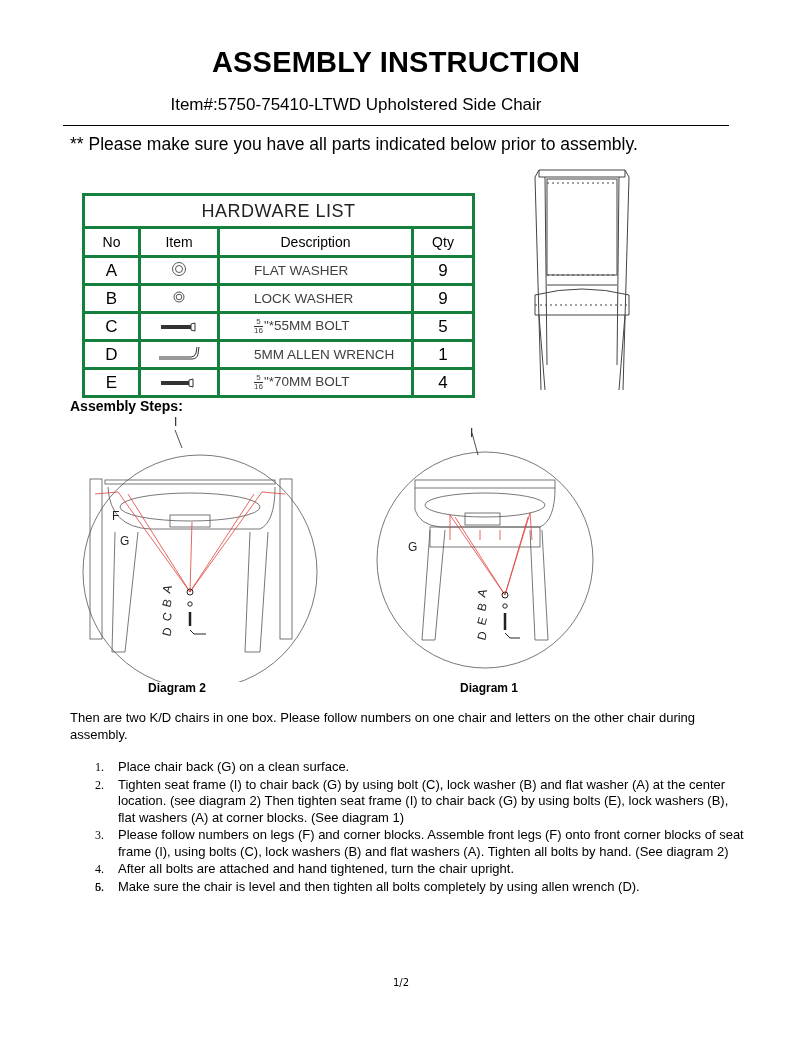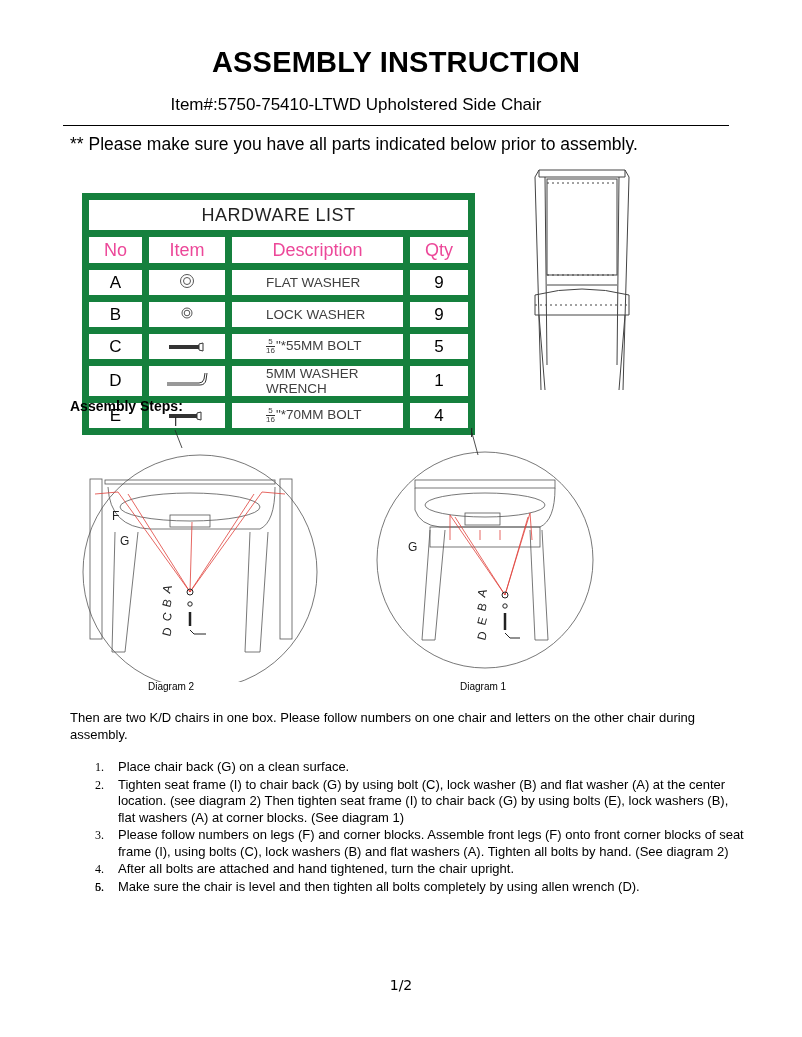--- a/index.html
+++ b/index.html
@@ -4,44 +4,44 @@
 <style>
   html, body { margin: 0; padding: 0; background: #ffffff; }
   body { width: 802px; height: 1037px; position: relative; overflow: hidden; font-family: "Liberation Sans", sans-serif; color: #000; }
   .abs { position: absolute; }
   .title { left: 0; width: 792px; top: 46px; text-align: center; font-size: 29px; font-weight: bold; letter-spacing: 0.2px; }
   .subtitle { left: 0; width: 712px; top: 95px; text-align: center; font-size: 17px; }
   .rule { left: 63px; top: 125px; width: 666px; height: 0; border-top: 1.5px solid #000; }
   .notice { left: 70px; top: 134px; font-size: 17.5px; }
 
   .hw { left: 82px; top: 193px; width: 393px; border-collapse: collapse; font-family: "Liberation Sans", sans-serif; }
-  .hw td, .hw th { border: 7px solid #15803d; padding: 0; height: 25px; font-weight: normal; }
+  .hw td, .hw th { border: 3px solid #15803d; padding: 0; height: 25px; font-weight: normal; }
   .hw .cap { height: 30px; text-align: center; font-size: 18px; color: #222; letter-spacing: 0.5px; }
-  .hw th { font-size: 18px; color: #ec4899; height: 26px; }
+  .hw th { font-size: 14px; color: #000000; height: 26px; }
   .hw td.no { text-align: center; font-size: 17px; width: 53px; }
   .hw td.item { width: 76px; text-align: center; }
   .hw td.desc { font-size: 13.5px; padding-left: 34px; color: #404040; }
   .hw td.qty { text-align: center; font-size: 17px; width: 58px; }
   .frac { display: inline-flex; flex-direction: column; font-size: 8px; line-height: 8px; vertical-align: middle; text-align: center; margin-right: 1px; }
   .frac span:first-child { border-bottom: 1px solid #333; }
 
   .chair-ref { left: 525px; top: 165px; width: 115px; height: 225px; }
   .steps-label { left: 70px; top: 398px; font-size: 14px; font-weight: bold; }
   .diag2 { left: 70px; top: 412px; width: 260px; height: 270px; }
   .diag1 { left: 360px; top: 425px; width: 240px; height: 260px; }
-  .diag-cap { font-size: 10px; font-weight: normal; }
+  .diag-cap { font-size: 12px; font-weight: bold; }
   .cap2 { left: 148px; top: 681px; }
   .cap1 { left: 440px; top: 681px; padding-left: 20px; }
 
   .intro { left: 70px; top: 709px; width: 670px; font-size: 13px; line-height: 17px; }
   .steps { left: 88px; top: 759px; width: 660px; font-size: 13px; line-height: 16.5px; margin: 0; padding: 0; list-style: none; }
   .steps li { position: relative; padding-left: 30px; margin-bottom: 0; }
   .steps .num { position: absolute; left: 7px; top: 0; font-family: "Liberation Serif", serif; font-size: 12px; }
   .steps li.gap { margin-top: 1px; }
-  .pagenum { left: 0; width: 802px; top: 977px; text-align: center; font-size: 14px; font-family: "DejaVu Sans", sans-serif; }
+  .pagenum { left: 0; width: 802px; top: 977px; text-align: center; font-size: 10px; font-family: "DejaVu Sans", sans-serif; }
 </style>
 </head>
 <body>
 
 <div class="abs title">ASSEMBLY INSTRUCTION</div>
 <div class="abs subtitle">Item#:5750-75410-LTWD Upholstered Side Chair</div>
 <div class="abs rule"></div>
 <div class="abs notice">** Please make sure you have all parts indicated below prior to assembly.</div>
 
 <table class="abs hw">
@@ -83,21 +83,21 @@
             <span>5</span>
             <span>16</span>
           </span><span>"*55MM BOLT</span></td>
     <td class="qty">5</td>
   </tr>
   <tr>
     <td class="no">D</td>
     <td class="item"><svg width="44" height="16" viewBox="0 0 44 16">
             <path d="M2 12 L34 12 Q38 12 39 8 L40 2 M2 14 L35 14 Q40 14 41 9 L42 2" fill="none" stroke="#333" stroke-width="1"></path>
           </svg></td>
-    <td class="desc">5MM WASHER WRENCH</td>
+    <td class="desc">5MM ALLEN WRENCH</td>
     <td class="qty">1</td>
   </tr>
   <tr>
     <td class="no">E</td>
     <td class="item"><svg width="38" height="10" viewBox="0 0 38 10">
             <rect x="1" y="3" width="28" height="4" fill="#333"></rect>
             <path d="M29 2 L33 1 L33 9 L29 8 Z" fill="none" stroke="#333" stroke-width="1"></path>
           </svg></td>
     <td class="desc"><span class="frac">
             <span>5</span>

